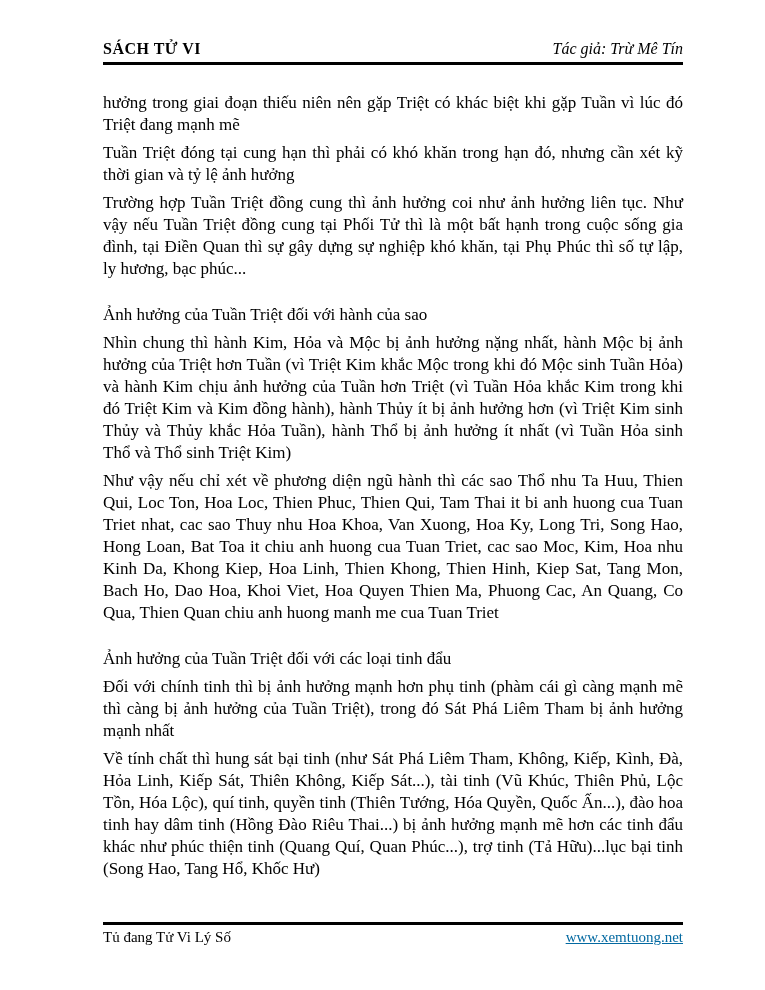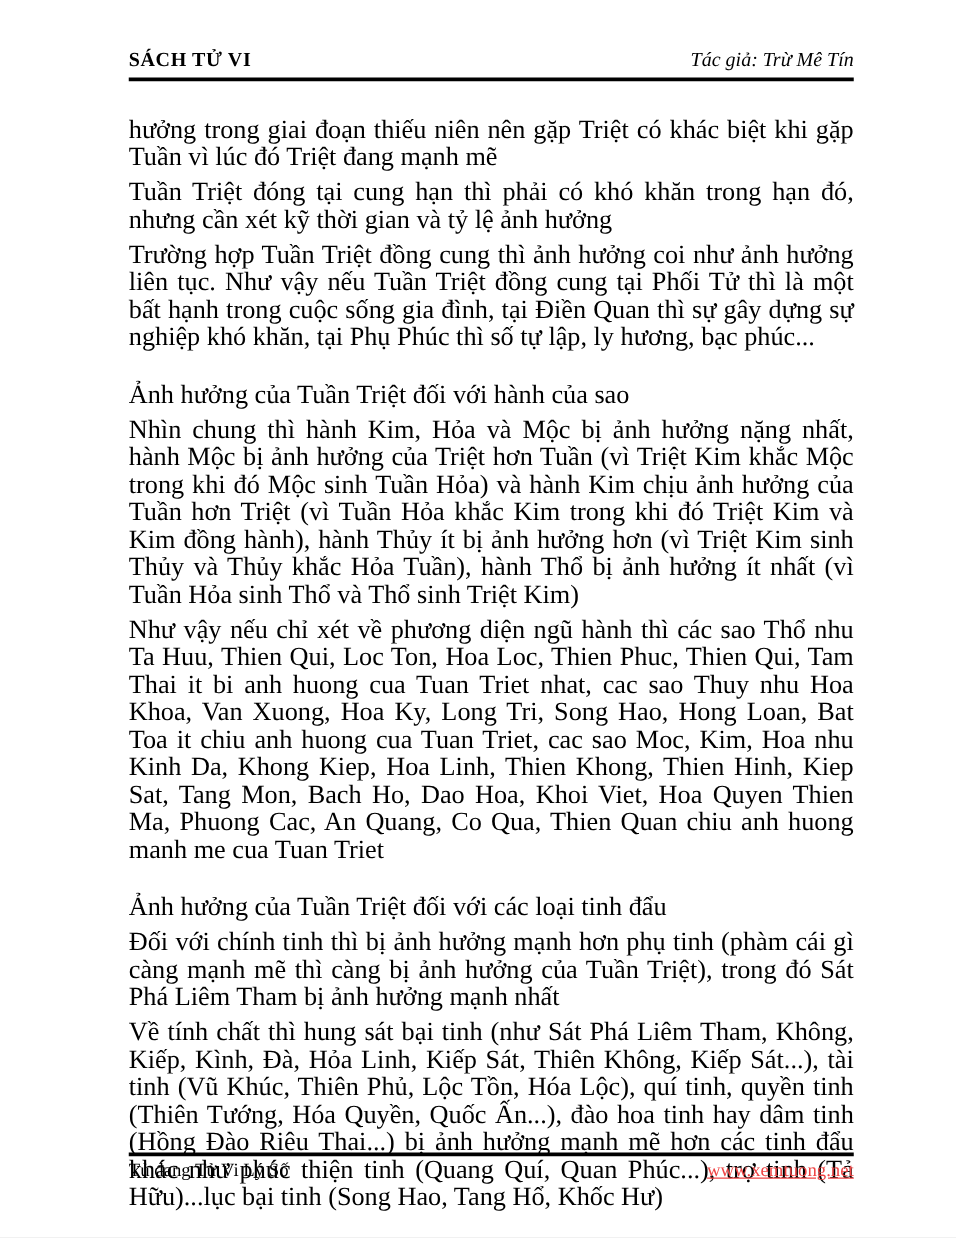--- a/index.html
+++ b/index.html
@@ -34,21 +34,21 @@
     font-style: italic;
   }
   .content {
     position: absolute;
     left: 103px;
     width: 580px;
     top: 92px;
   }
   .content p {
     margin: 0 0 6px 0;
-    font-size: 21px;
+    font-size: 17px;
     line-height: 22px;
     text-align: justify;
   }
   .content p.heading {
     margin-top: 24px;
     text-align: left;
   }
   .page-footer {
     position: absolute;
     left: 103px;
@@ -58,21 +58,21 @@
     padding-top: 4px;
     display: flex;
     justify-content: space-between;
     align-items: baseline;
     font-size: 15px;
   }
   .footer-series { flex: 1; text-align: left; }
   .footer-page   { flex: 1; text-align: center; }
   .footer-site   { flex: 1; text-align: right; }
   .footer-site a {
-    color: #ef4444;
+    color: #0369a1;
     text-decoration: underline;
     font-size: 15px;
   }
 </style>
 </head>
 <body>
 
 <div class="page">
 
   <div class="page-header">

